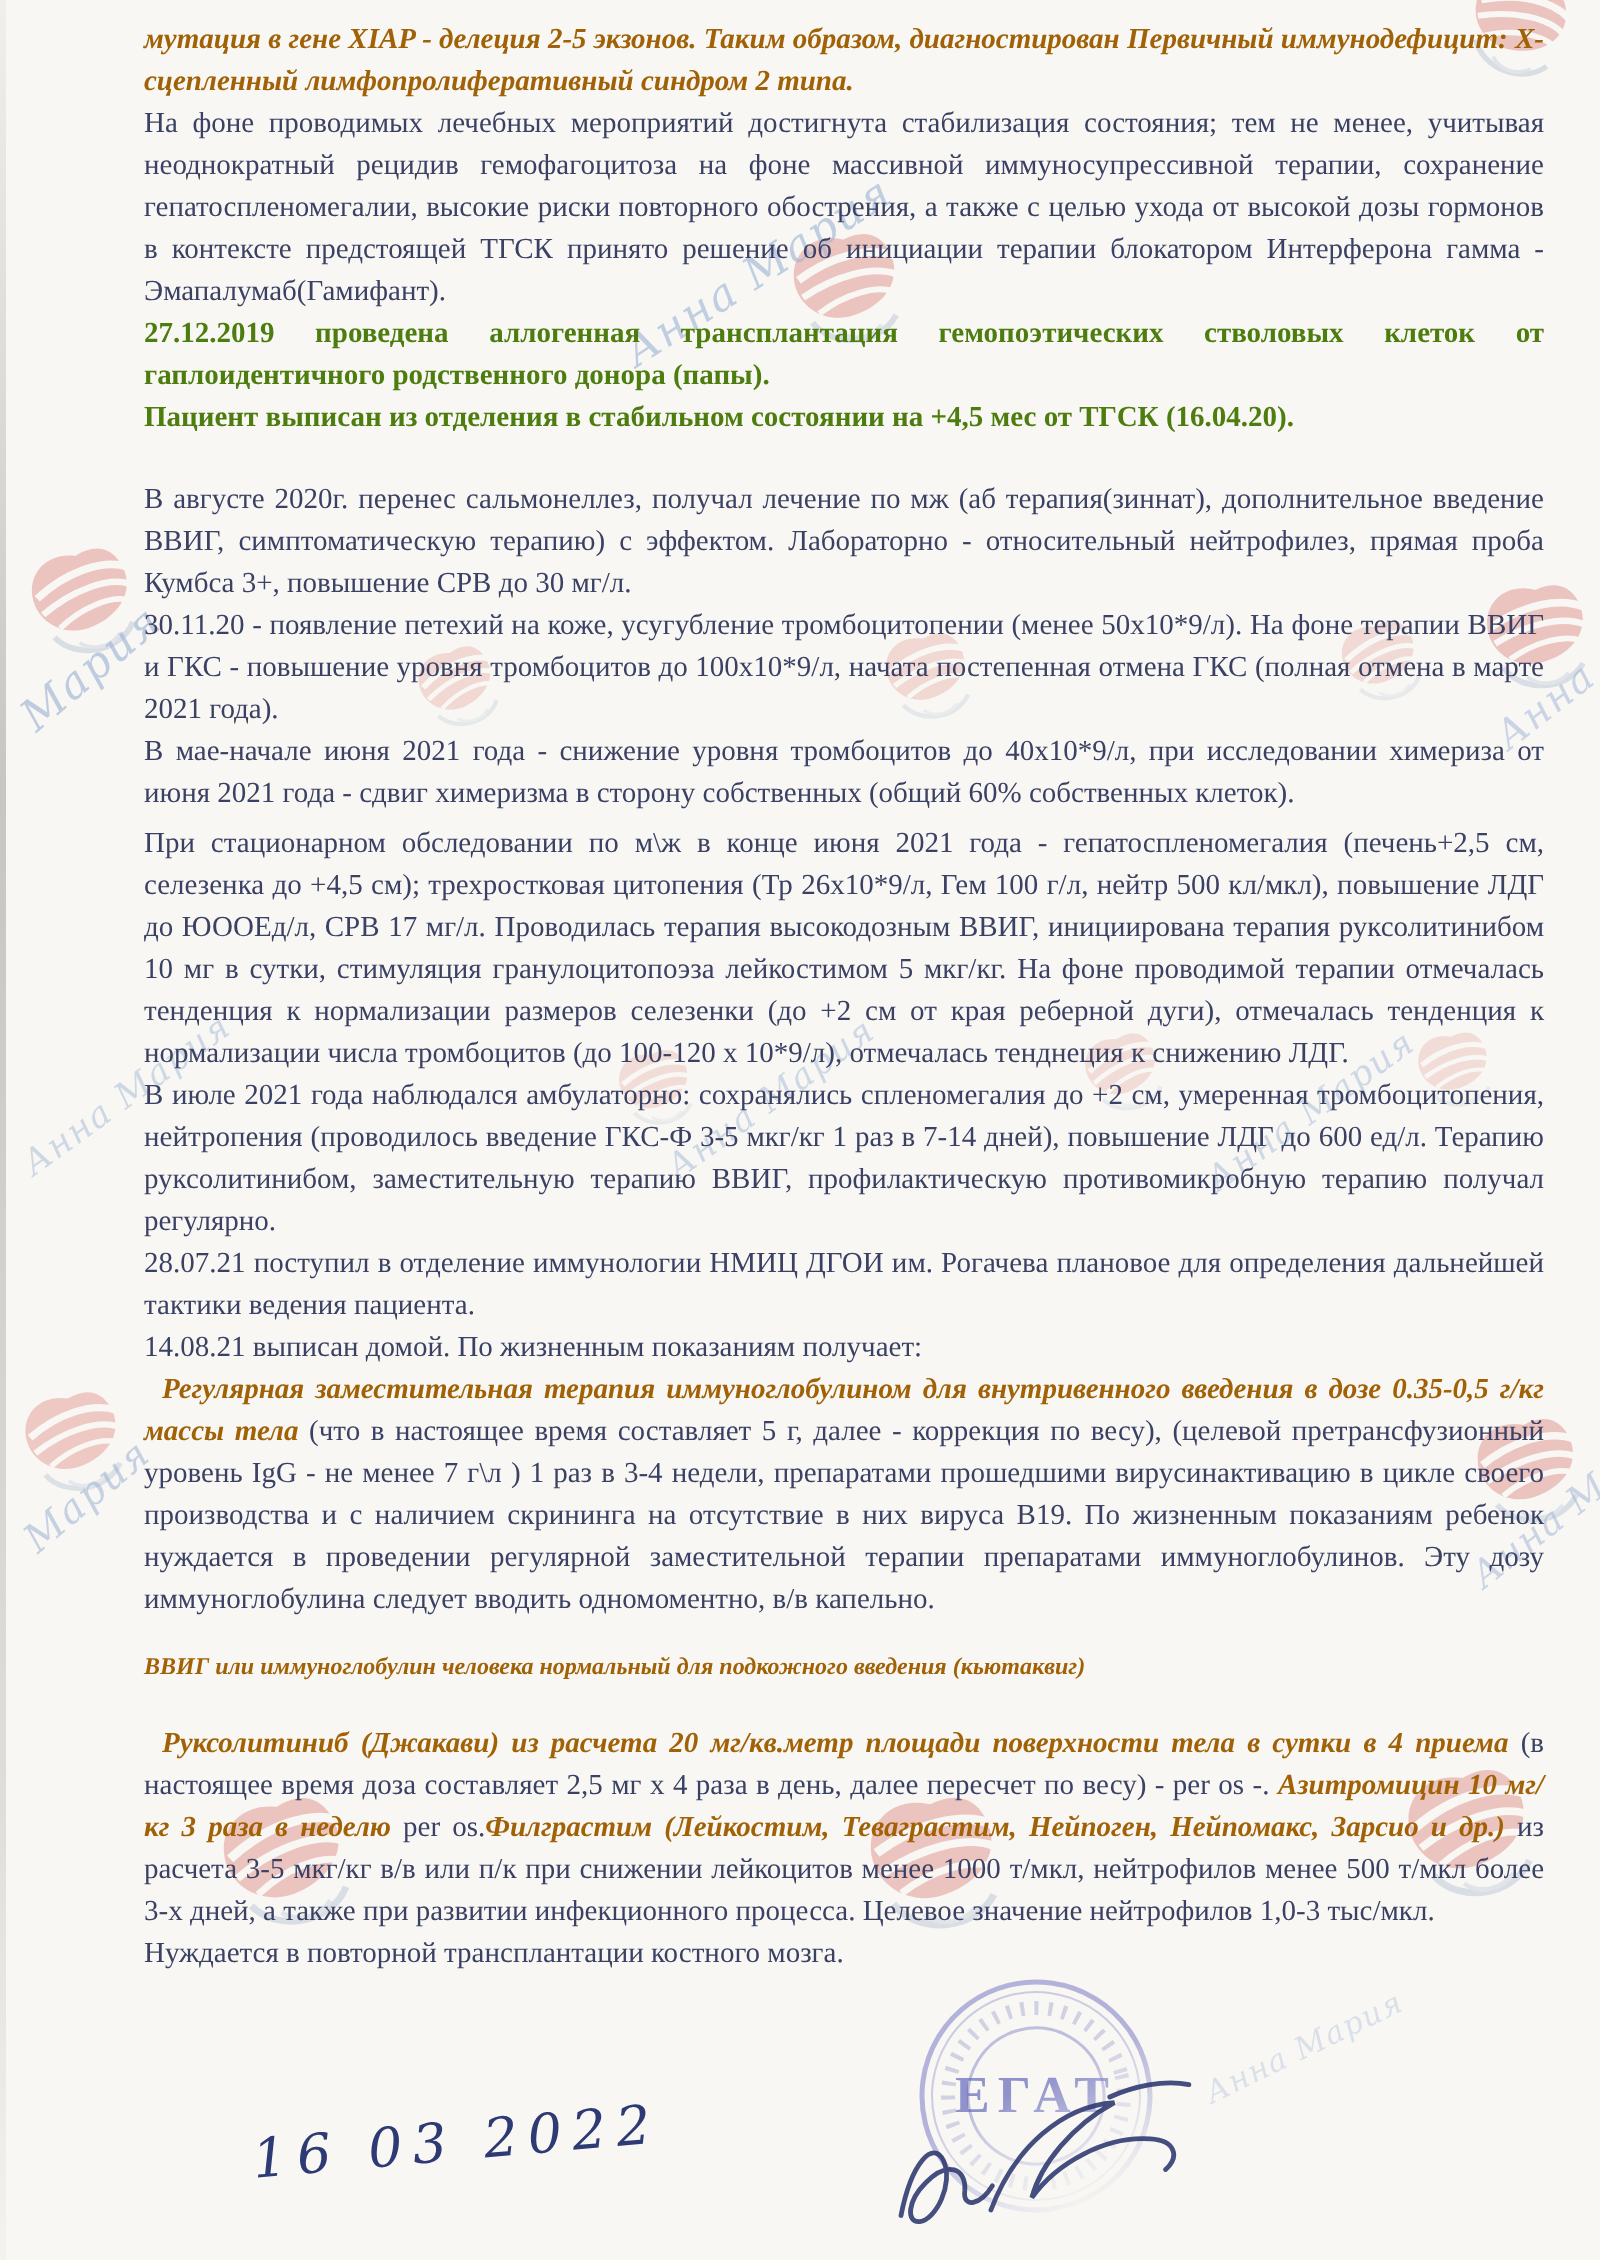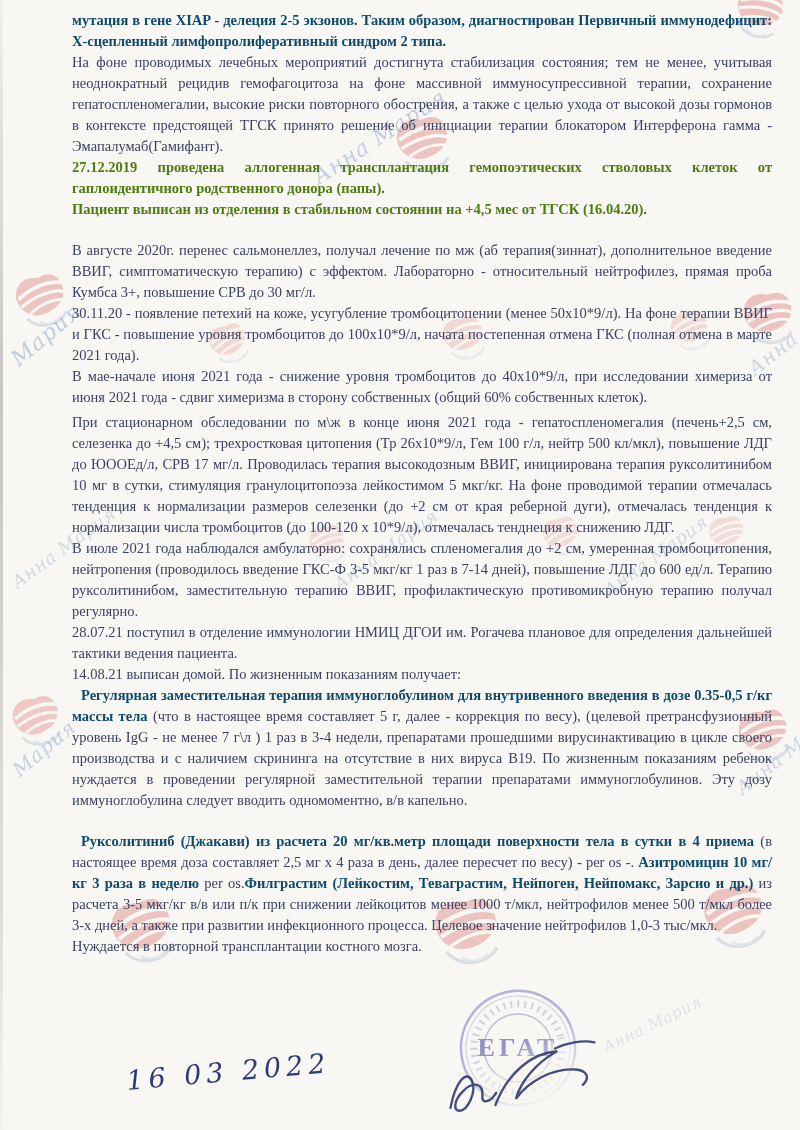--- a/index.html
+++ b/index.html
@@ -30,21 +30,21 @@
     color:#3b4164; font-size:14.5px; line-height:21px; text-align:justify;
   }
   .para { margin:0; }
   .para.small { font-size:12px; line-height:18px; }
   .para.indent { text-indent:9px; }
   .gap-lg { margin-top:20px; }
   .gap-md { margin-top:13px; }
   .gap-sm { margin-top:4px; }
   .r-regular { font-weight:normal; }
   .r-bold { font-weight:bold; color:#4d7c0f; }
-  .r-bolditalic { font-weight:bold; color:#0c4a6e; }
+  .r-bolditalic { font-weight:bold; font-style:italic; color:#a16207; }
 
   
   .hand-date {
     position:absolute; left:126px; top:1056px; z-index:3;
     font-family:"DejaVu Serif", serif; font-style:italic;
     font-size:27px; letter-spacing:5px; color:#2d3a74;
     transform:rotate(-5deg);
   }
   .stamp {
     position:absolute; left:438px; top:982px; width:160px; height:140px; z-index:3;
@@ -216,20 +216,21 @@
       <div class="para"><span class="r-bold">27.12.2019 проведена аллогенная трансплантация гемопоэтических стволовых клеток от гаплоидентичного родственного донора (папы).</span></div>
       <div class="para"><span class="r-bold">Пациент выписан из отделения в стабильном состоянии на +4,5 мес от ТГСК (16.04.20).</span></div>
       <div class="para gap-lg"><span class="r-regular">В августе 2020г. перенес сальмонеллез, получал лечение по мж (аб терапия(зиннат), дополнительное введение ВВИГ, симптоматическую терапию) с эффектом. Лабораторно - относительный нейтрофилез, прямая проба Кумбса 3+, повышение СРВ до 30 мг/л.</span></div>
       <div class="para"><span class="r-regular">30.11.20 - появление петехий на коже, усугубление тромбоцитопении (менее 50х10*9/л). На фоне терапии ВВИГ и ГКС - повышение уровня тромбоцитов до 100х10*9/л, начата постепенная отмена ГКС (полная отмена в марте 2021 года).</span></div>
       <div class="para"><span class="r-regular">В мае-начале июня 2021 года - снижение уровня тромбоцитов до 40х10*9/л, при исследовании химериза от июня 2021 года - сдвиг химеризма в сторону собственных (общий 60% собственных клеток).</span></div>
       <div class="para gap-sm"><span class="r-regular">При стационарном обследовании по м\ж в конце июня 2021 года - гепатоспленомегалия (печень+2,5 см, селезенка до +4,5 см); трехростковая цитопения (Тр 26х10*9/л, Гем 100 г/л, нейтр 500 кл/мкл), повышение ЛДГ до ЮООЕд/л, СРВ 17 мг/л. Проводилась терапия высокодозным ВВИГ, инициирована терапия руксолитинибом 10 мг в сутки, стимуляция гранулоцитопоэза лейкостимом 5 мкг/кг. На фоне проводимой терапии отмечалась тенденция к нормализации размеров селезенки (до +2 см от края реберной дуги), отмечалась тенденция к нормализации числа тромбоцитов (до 100-120 х 10*9/л), отмечалась тенднеция к снижению ЛДГ.</span></div>
       <div class="para"><span class="r-regular">В июле 2021 года наблюдался амбулаторно: сохранялись спленомегалия до +2 см, умеренная тромбоцитопения, нейтропения (проводилось введение ГКС-Ф 3-5 мкг/кг 1 раз в 7-14 дней), повышение ЛДГ до 600 ед/л. Терапию руксолитинибом, заместительную терапию ВВИГ, профилактическую противомикробную терапию получал регулярно.</span></div>
       <div class="para"><span class="r-regular">28.07.21 поступил в отделение иммунологии НМИЦ ДГОИ им. Рогачева плановое для определения дальнейшей тактики ведения пациента.</span></div>
       <div class="para"><span class="r-regular">14.08.21 выписан домой. По жизненным показаниям получает:</span></div>
       <div class="para indent"><span class="r-bolditalic">Регулярная заместительная терапия иммуноглобулином для внутривенного введения в дозе 0.35-0,5 г/кг массы тела </span><span class="r-regular">(что в настоящее время составляет 5 г, далее - коррекция по весу), (целевой претрансфузионный уровень IgG - не менее 7 г\л ) 1 раз в 3-4 недели, препаратами прошедшими вирусинактивацию в цикле своего производства и с наличием скрининга на отсутствие в них вируса В19. По жизненным показаниям ребенок нуждается в проведении регулярной заместительной терапии препаратами иммуноглобулинов. Эту дозу иммуноглобулина следует вводить одномоментно, в/в капельно.</span></div>
+      <div class="para small gap-md"><span class="r-bolditalic">ВВИГ или иммуноглобулин человека нормальный для подкожного введения (кьютаквиг)</span></div>
       <div class="para indent gap-lg"><span class="r-bolditalic">Руксолитиниб (Джакави) из расчета 20 мг/кв.метр площади поверхности тела в сутки в 4 приема </span><span class="r-regular">(в настоящее время доза составляет 2,5 мг х 4 раза в день, далее пересчет по весу) - per os -. </span><span class="r-bolditalic">Азитромицин 10 мг/кг 3 раза в неделю </span><span class="r-regular">per os.</span><span class="r-bolditalic">Филграстим (Лейкостим, Теваграстим, Нейпоген, Нейпомакс, Зарсио и др.) </span><span class="r-regular">из расчета 3-5 мкг/кг в/в или п/к при снижении лейкоцитов менее 1000 т/мкл, нейтрофилов менее 500 т/мкл более 3-х дней, а также при развитии инфекционного процесса. Целевое значение нейтрофилов 1,0-3 тыс/мкл.</span></div>
       <div class="para"><span class="r-regular">Нуждается в повторной трансплантации костного мозга.</span></div>
     </div>
 
   <div class="hand-date">16 03 2022</div>
 
   <div class="stamp">
     <svg width="160" height="140" viewBox="0 0 160 140">
       <g transform="rotate(-14 80 66)">
         <circle cx="80" cy="66" r="57" fill="none" stroke="rgba(120,122,196,0.55)" stroke-width="2.5"></circle>

